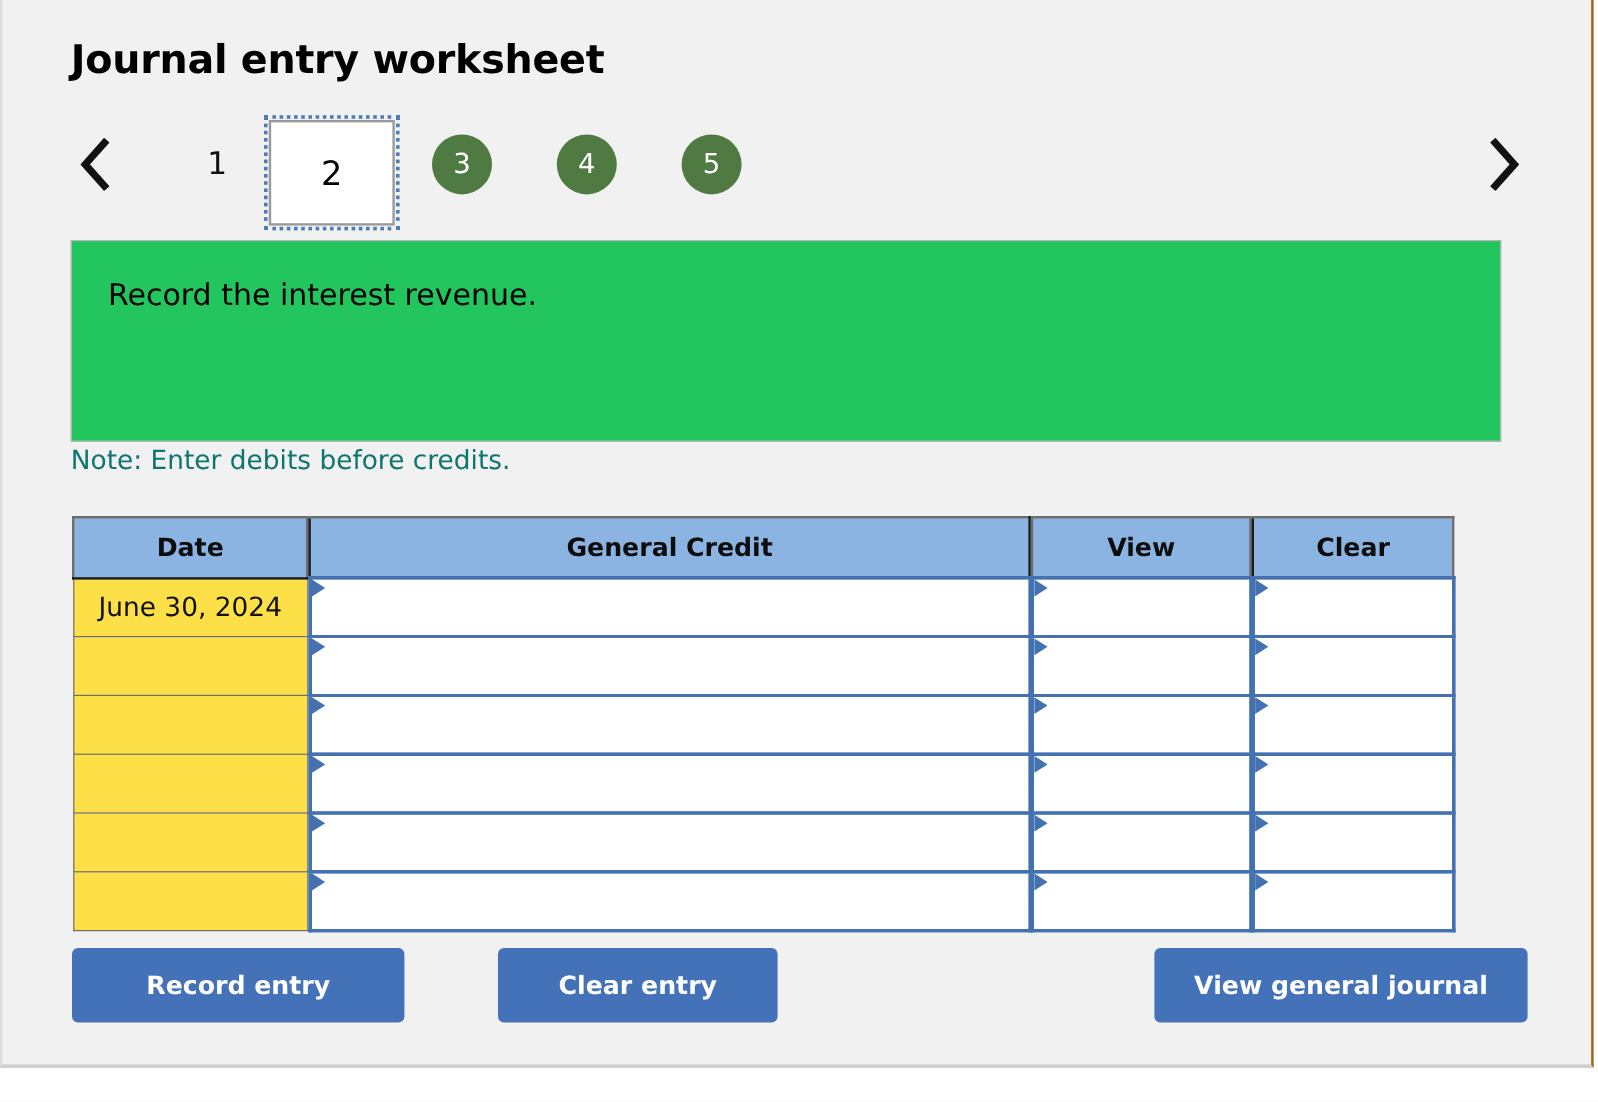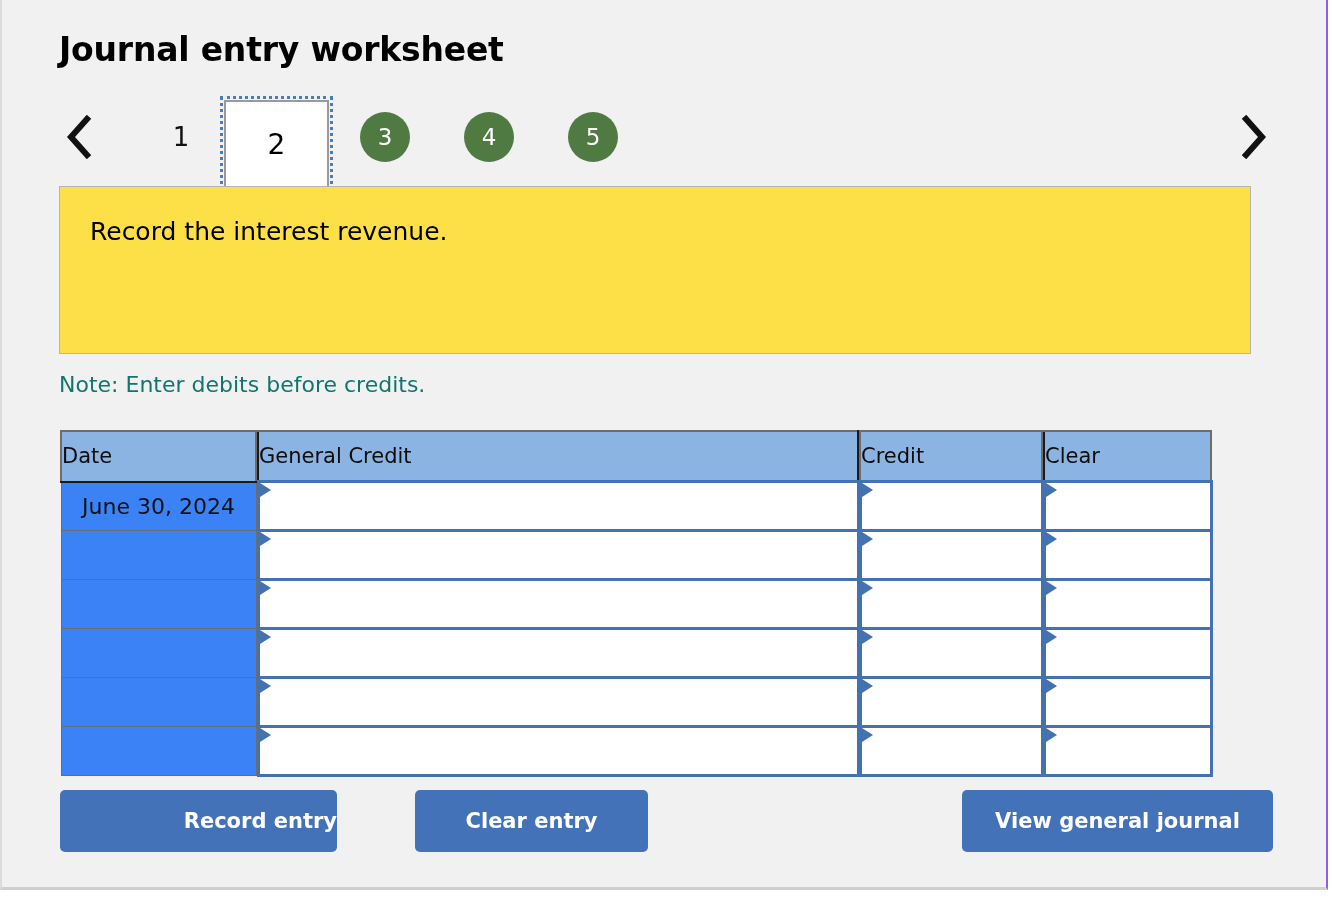--- a/index.html
+++ b/index.html
@@ -14,21 +14,21 @@
     overflow: hidden;
   }
 
   #panel {
     position: absolute;
     left: 0px;
     top: 0px;
     width: 1328px;
     height: 890px;
     background: #f1f1f1;
-    border-right: 2px solid #8b5cf6;
+    border-right: 2px solid #a16207;
     border-bottom: 3px solid #cfcfcf;
     border-left: 2px solid #dcdcdc;
     box-sizing: border-box;
   }
 
   
   #page-title {
     position: absolute;
     left: 57px;
     top: 30px;
@@ -104,24 +104,24 @@
     align-items: center;
     justify-content: center;
     font-size: 23px;
     cursor: pointer;
   }
 
   
   #instruction-box {
     position: absolute;
     left: 57px;
-    top: 186px;
+    top: 200px;
     width: 1192px;
     height: 168px;
-    background: #fde047;
+    background: #22c55e;
     border: 1px solid #b4b4b4;
     box-sizing: border-box;
   }
   #instruction-text {
     position: absolute;
     left: 30px;
     top: 30px;
     font-size: 25px;
     color: #000000;
   }
@@ -143,36 +143,36 @@
     width: 1150px;
     border-collapse: collapse;
     table-layout: fixed;
   }
   #journal-table th {
     background: #8cb4e3;
     border: 2px solid #6d6d6d;
     border-bottom: 2px solid #1a1a1a;
     height: 48px;
     font-size: 21px;
-    font-weight: normal;
+    font-weight: bold;
     color: #0d0d0d;
-    text-align: left;
+    text-align: center;
     padding: 0;
   }
   #journal-table th.th-gj { border-left: 2px solid #1a1a1a; border-right: 2px solid #1a1a1a; }
   #journal-table th.th-cr { border-left: 2px solid #1a1a1a; }
 
   #journal-table td {
     padding: 0;
     height: 46px;
     vertical-align: middle;
   }
   td.cell-date {
     border: 1px solid #6d6d6d;
-    background: #3b82f6;
+    background: #fde047;
     text-align: center;
     font-size: 22px;
     color: #111111;
   }
   td.cell-input {
     border: 3px solid #4472b0;
     background: #ffffff;
     position: relative;
   }
   td.cell-input .marker {
@@ -199,21 +199,21 @@
     background: #4472b8;
     color: #ffffff;
     border: none;
     border-radius: 5px;
     font-family: "DejaVu Sans", "Liberation Sans", sans-serif;
     font-size: 21px;
     font-weight: bold;
     cursor: pointer;
     padding: 0;
   }
-  #btn-record { left: 58px;  width: 277px; text-align: right; }
+  #btn-record { left: 58px;  width: 277px; }
   #btn-clear  { left: 413px; width: 233px; }
   #btn-view   { left: 960px; width: 311px; }
 </style>
 </head>
 <body>
 
 <div id="panel">
 
   <div id="page-title">Journal entry worksheet</div>
 
@@ -267,21 +267,21 @@
       <col style="width:182px;">
       <col style="width:2px;">
       <col style="width:167px;">
     </colgroup>
     <thead>
       <tr>
         <th class="th-date">Date</th>
         <th class="th-sp" style="border-left:none;border-right:none;padding:0;"></th>
         <th class="th-gj">General Credit</th>
         <th class="th-sp" style="border-left:none;border-right:none;padding:0;"></th>
-        <th class="th-db">Credit</th>
+        <th class="th-db">View</th>
         <th class="th-sp" style="border-left:none;border-right:none;padding:0;"></th>
         <th class="th-cr">Clear</th>
       </tr>
     </thead>
     <tbody id="journal-body">
         <tr>
           <td class="cell-date">June 30, 2024</td>
           <td class="cell-spacer"></td>
           <td class="cell-input"><span class="marker"></span><span></span></td>
           <td class="cell-spacer"></td>

